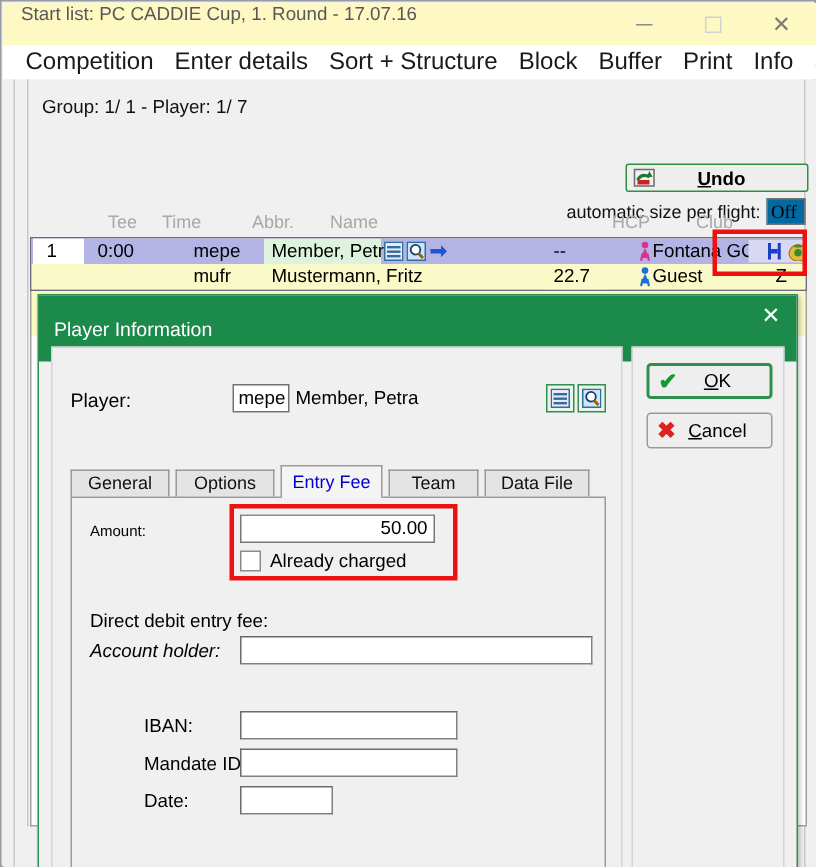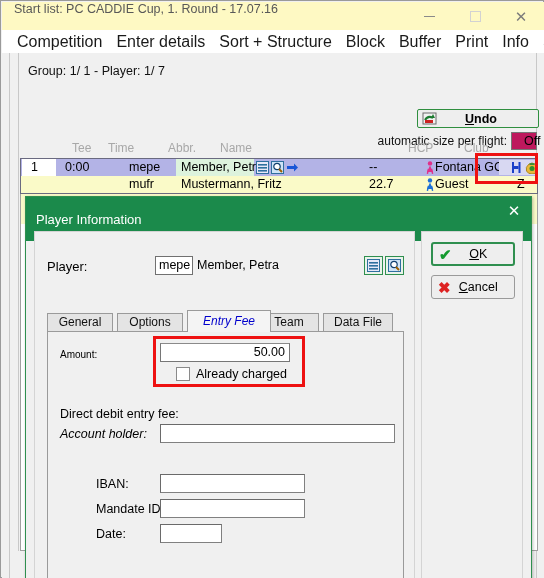--- a/index.html
+++ b/index.html
@@ -146,26 +146,27 @@
     display: flex;
     align-items: center;
   }
   #autosize-label {
     font-size: 12px;
     color: #111;
     margin-right: 4px;
   }
   #autosize-value {
     width: 26px; height: 18px;
-    background: #be185d;
+    background: #0369a1;
     border: 1px solid #767676;
     box-sizing: border-box;
     font-size: 12.5px;
     line-height: 16px;
-    padding-left: 12px;
+    padding-left: 2px;
+    font-family: Liberation Serif, serif;
   }
 
   
   #table-header {
     position: absolute;
     left: 18px; top: 88px;
     width: 518px; height: 17px;
     color: #a8a8a8;
     font-size: 12px;
   }
@@ -395,21 +396,21 @@
     top: 0px;
     height: 22px;
     line-height: 21px;
     background: #f4f4f4;
     border-color: #9a9a9a;
     color: #0000cc;
     z-index: 3;
   }
   #tab-general  { left: 0px;   width: 66px; }
   #tab-options  { left: 70px;  width: 66px; }
-  #tab-entryfee { left: 140px; width: 84px; font-style: italic; }
+  #tab-entryfee { left: 140px; width: 68px; }
   #tab-team     { left: 212px; width: 60px; }
   #tab-datafile { left: 276px; width: 70px; }
 
   #tab-panel {
     position: absolute;
     left: 12px; top: 99px;
     width: 357px; height: 270px;
     background: #f0f0f0;
     border: 1px solid #9a9a9a;
     border-top: 1px solid #9a9a9a;
@@ -433,21 +434,20 @@
     font-size: 12.5px;
     line-height: 17px;
     text-align: right;
     padding-right: 4px;
   }
   #already-charged-row {
     position: absolute;
     left: 112px; top: 35px;
     display: flex;
     align-items: flex-end;
-    margin-left: 16px;
   }
   #already-charged-box {
     width: 14px; height: 14px;
     background: #ffffff;
     border: 1px solid #8a8a8a;
     box-sizing: border-box;
     margin-right: 6px;
   }
   #already-charged-label { font-size: 12.5px; }
 

